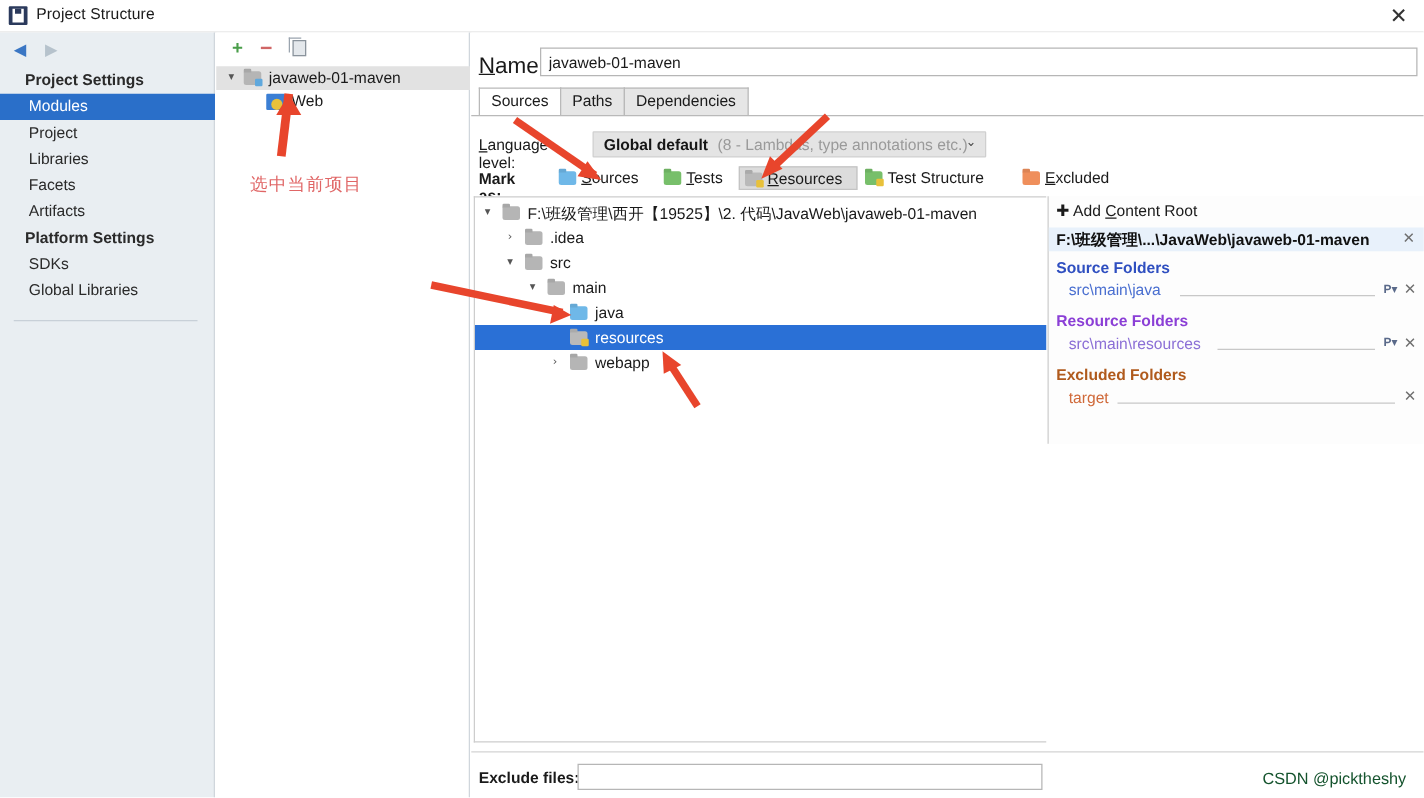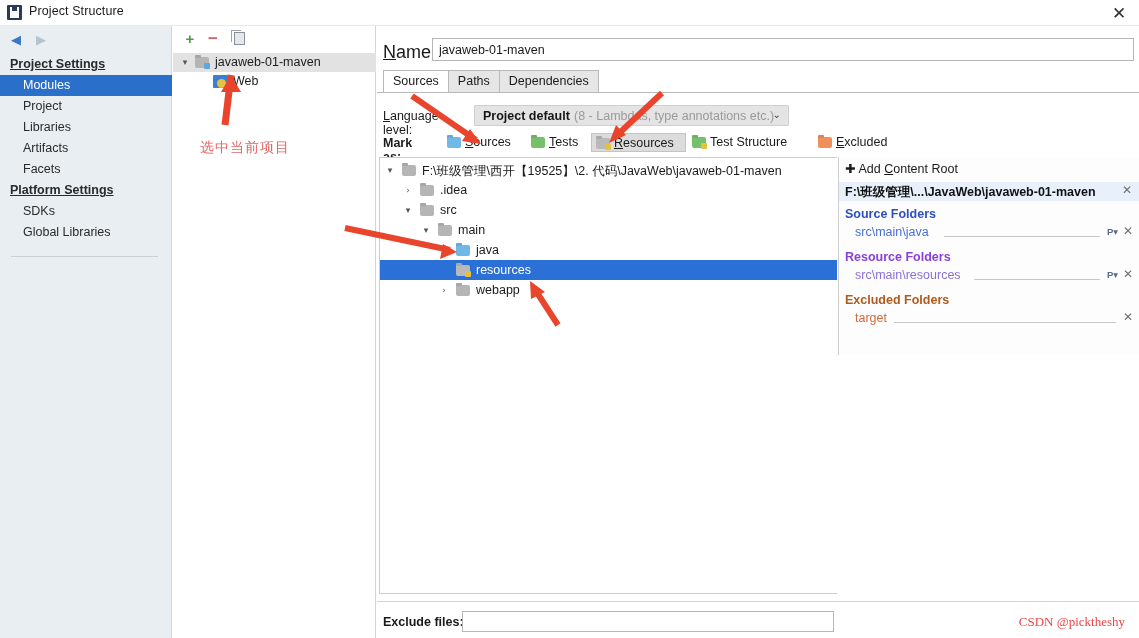--- a/index.html
+++ b/index.html
@@ -63,22 +63,22 @@
   .arrow-glyph {
     display: block; width: 100%; height: 100%;
     font-size: 13px; line-height: 14px; text-align: center;
   }
   .arrow-glyph.active { color: #3a76c4; }
   .arrow-glyph.dim { color: #b6c2cc; }
 
   .nav-list { position: absolute; left: 0; top: 28px; width: 172px; }
   .nav-group {
     height: 21px; line-height: 21px;
-    padding-left: 10px;
-    font-size: 12.5px; color: #2a2a2a; font-weight: 600; text-decoration: underline;
+    padding-left: 20px;
+    font-size: 12.5px; color: #2a2a2a; font-weight: 600;
   }
   .nav-item {
     height: 21px; line-height: 21px;
     padding-left: 23px;
     font-size: 12.5px; color: #2a2a2a; cursor: pointer;
   }
   .nav-item.selected {
     background: #2a6fc9; color: #ffffff;
   }
   .nav-sep {
@@ -326,22 +326,22 @@
   
   .anno { position: absolute; pointer-events: none; }
   .anno-cn {
     position: absolute; left: 200px; top: 139px;
     font-size: 14px; color: #e06666; font-weight: normal;
     font-family: "DejaVu Sans", sans-serif; letter-spacing: 1px;
   }
 
   .watermark {
     position: absolute; right: 14px; bottom: 8px;
-    font-size: 13px; color: #ef4444;
-    font-family: Liberation Serif, serif;
+    font-size: 13px; color: #14532d;
+    font-family: Liberation Sans, sans-serif;
     text-align: center;
   }
 </style>
 </head>
 <body>
 
 <div id="app">
 
   <div class="titlebar">
     <div class="title-icon"></div>
@@ -357,22 +357,22 @@
       <div class="nav-arrow fwd">
         <span class="arrow-glyph dim">▶</span>
       </div>
     </div>
 
     <div class="nav-list">
       <div class="nav-group">Project Settings</div>
       <div class="nav-item selected">Modules</div>
       <div class="nav-item">Project</div>
       <div class="nav-item">Libraries</div>
+      <div class="nav-item">Facets</div>
       <div class="nav-item">Artifacts</div>
-      <div class="nav-item">Facets</div>
       <div class="nav-group">Platform Settings</div>
       <div class="nav-item">SDKs</div>
       <div class="nav-item">Global Libraries</div>
       <div class="nav-sep"></div>
     </div>
   </div>
 
   <div class="modpanel">
     <div class="modtoolbar">
       <div class="tb-btn tb-add">+</div>
@@ -406,21 +406,21 @@
     <div class="tabs">
       <div class="tab active">Sources</div>
       <div class="tab">Paths</div>
       <div class="tab">Dependencies</div>
     </div>
     <div class="tabline"></div>
 
     <div class="langrow">
       <div class="langlabel"><u>L</u>anguage level:</div>
       <div class="langcombo">
-        <span class="val">Project default</span>
+        <span class="val">Global default</span>
         <span class="hint">(8 - Lambdas, type annotations etc.)</span>
         <span class="caret">⌄</span>
       </div>
     </div>
 
     <div class="markrow">
       <div class="marklabel">Mark as:</div>
 
       <div class="markbtn" style="left:66px;width:84px">
         <span class="folder f-blue fi"></span>

